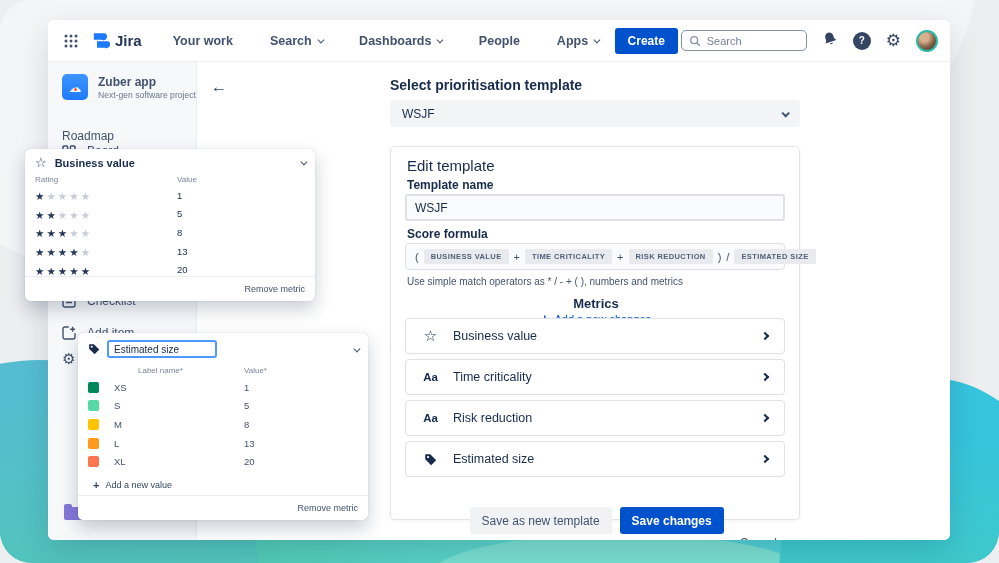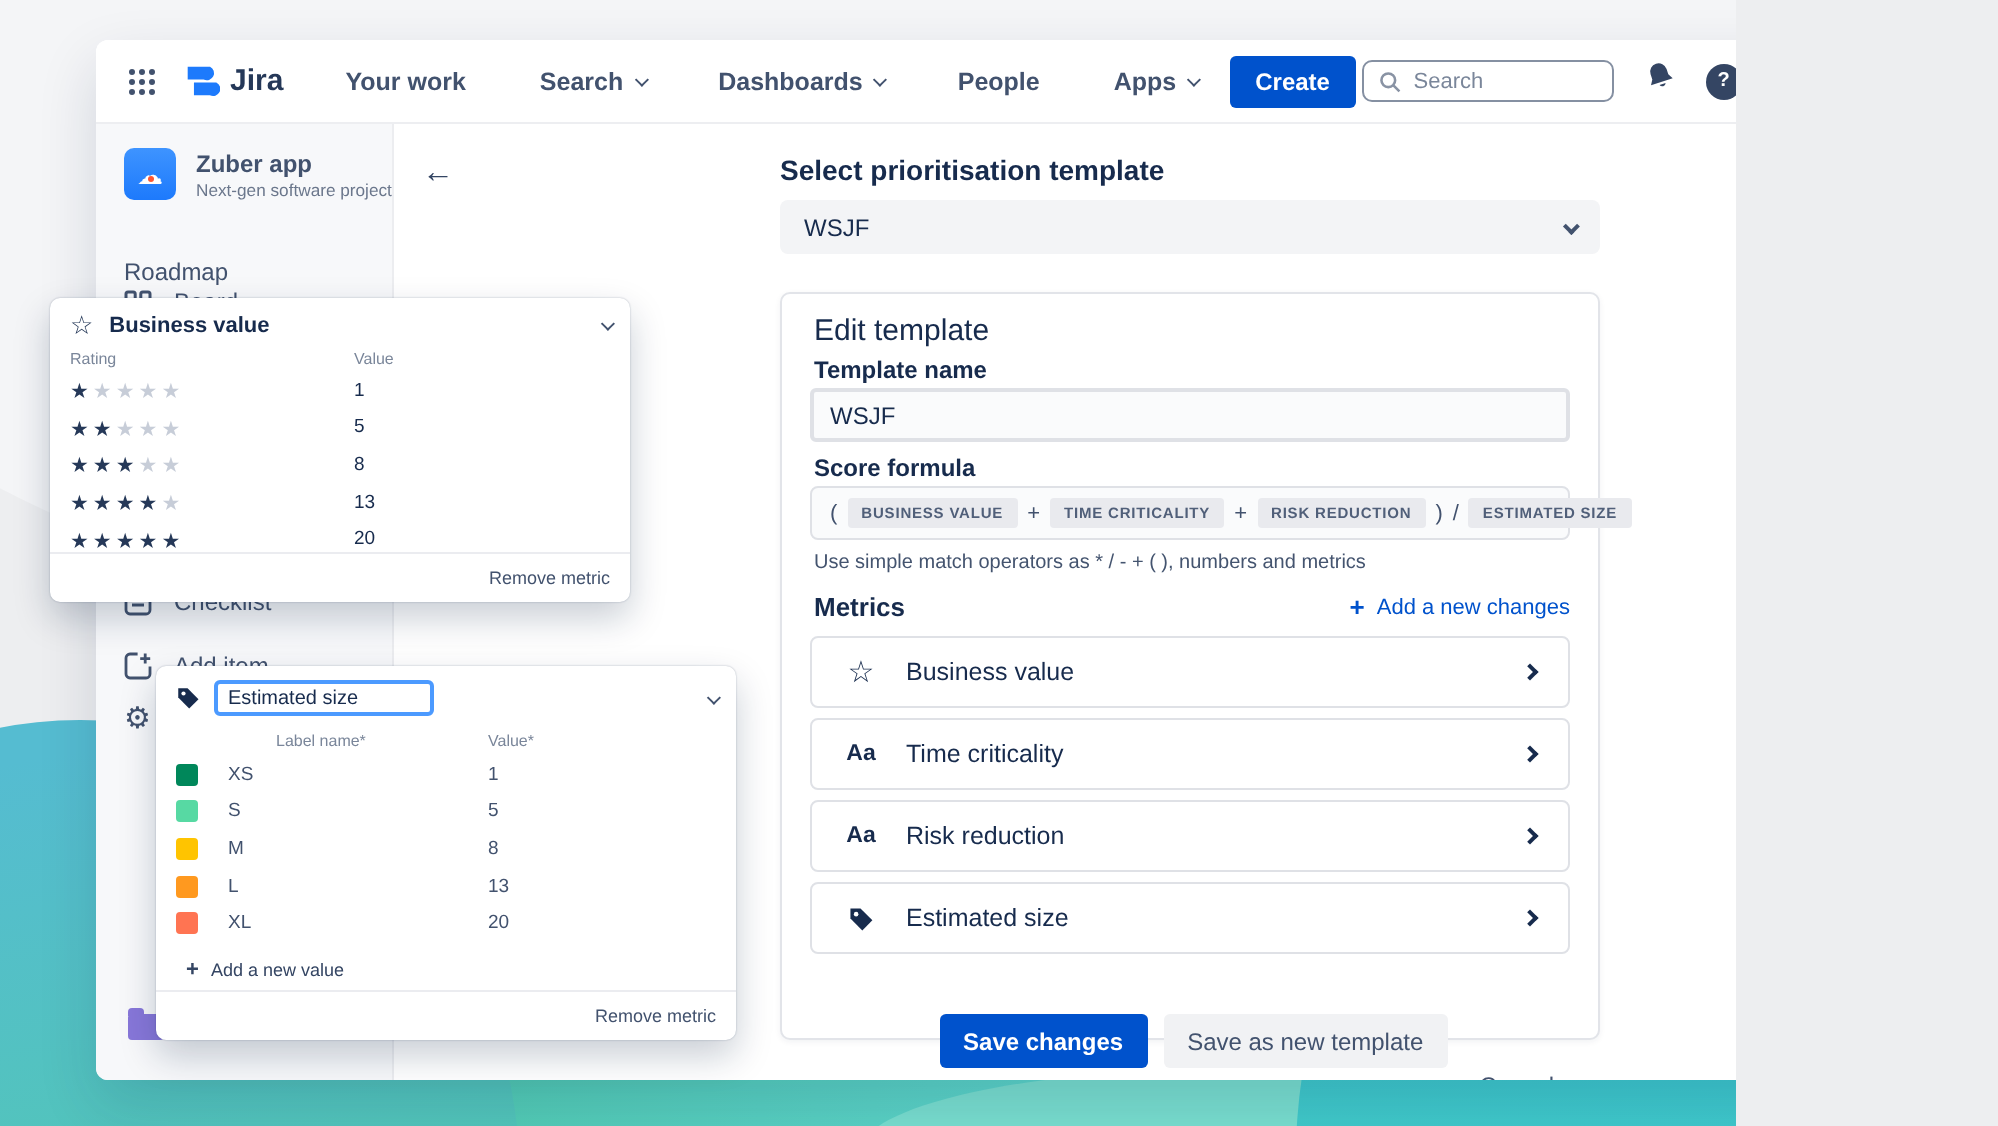--- a/index.html
+++ b/index.html
@@ -1,18 +1,18 @@
 <!DOCTYPE html>
 <html><head>
 <meta charset="utf-8">
 <style>
   * { margin:0; padding:0; box-sizing:border-box; }
   html,body { width:999px; height:563px; overflow:hidden; background:#EDEEF0;
     font-family:"Liberation Sans", sans-serif; -webkit-font-smoothing:antialiased; }
-  .stage { position:relative; width:868px; height:563px; overflow:hidden; }
+  .stage { position:relative; width:999px; height:563px; overflow:hidden;border-radius:32px; }
 
   
   .bg-light { position:absolute; left:-220px; top:-430px; width:1200px; height:760px;
     border-radius:50%; background:#F4F5F7; z-index:0; }
   .band { position:absolute; left:0; top:531px; width:999px; height:32px; z-index:0;
     background:linear-gradient(90deg,#49C3A0 0%,#57CFC0 38%,#5ED6CE 58%,#3FC7D8 100%); }
   .crest { position:absolute; left:430px; top:534px; width:380px; height:84px;
     border-radius:50%; background:#79DECF; z-index:0; }
   .wave-left { position:absolute; left:-180px; top:360px; width:440px; height:460px;
     border-radius:50%; background:linear-gradient(170deg,#55BCD1 10%,#4FCDA4 90%); z-index:0; }
@@ -79,21 +79,21 @@
   .tn-input { position:absolute; left:14px; right:14px; top:47px; height:27px; border:2px solid #DFE1E6;
     background:#FAFBFC; border-radius:3px; font-size:12px; color:#172B4D; padding:0 8px;
     font-family:"Liberation Sans",sans-serif; outline:none; }
   .formula { position:absolute; left:14px; right:14px; top:96px; height:27px; border:1px solid #DFE1E6;
     background:#FAFBFC; border-radius:4px; display:flex; align-items:center; gap:5px; padding:0 9px; cursor:text; }
   .formula .op { font-size:11px; color:#42526E; }
   .formula .chip { background:#E9EAEE; color:#505F79; font-size:7.5px; font-weight:700;
     letter-spacing:.4px; padding:3px 7px; border-radius:2px; white-space:nowrap; }
   .f-help { position:absolute; left:16px; top:129px; font-size:10px; color:#44546F; }
   .metrics-head { position:absolute; left:16px; right:14px; top:149px; display:flex;
-    align-items:center; justify-content:space-between; }
+    align-items:center; justify-content:space-between;flex-direction:column; }
   .metrics-label { font-size:13px; font-weight:700; color:#172B4D; }
   .add-metric { display:flex; align-items:center; gap:6px; font-size:11px; color:#0052CC; cursor:pointer; }
   .add-metric .plus { font-size:13px; font-weight:700; }
   .metric-list { position:absolute; left:14px; right:14px; top:171px; }
   .metric-row { height:36px; border:1px solid #DFE1E6; border-radius:4px; margin-bottom:5px;
     display:flex; align-items:center; padding:0 16px; gap:14px; background:#fff; cursor:pointer; }
   .m-ico { width:17px; display:flex; justify-content:center; color:#172B4D; }
   .m-ico.star { font-size:15px; }
   .m-ico.aa { font-size:11.5px; font-weight:700; }
   .m-label { font-size:12.5px; color:#172B4D; }
@@ -316,22 +316,22 @@
                 <svg width="13" height="13" viewBox="0 0 16 16">
                   <path d="M1.5 1.5h6.2L15 8.8 8.8 15 1.5 7.7z" fill="#172B4D"></path>
                   <circle cx="5" cy="5" r="1.4" fill="#fff"></circle>
                 </svg>
               </span>
               <span class="m-label">Estimated size</span>
               <span class="chev right"></span>
             </div>
           </div>
         <div class="card-btns">
+          <button class="btn subtle">Save as new template</button>
           <button class="btn primary">Save changes</button>
-          <button class="btn subtle">Save as new template</button>
           <button class="btn plain">Cancel</button>
         </div>
       </div>
     </div>
   </div>
 
   <div class="popup popup-bv">
     <div class="bv-head">
       <span class="bv-star">☆</span>
       <span class="bv-title">Business value</span>

